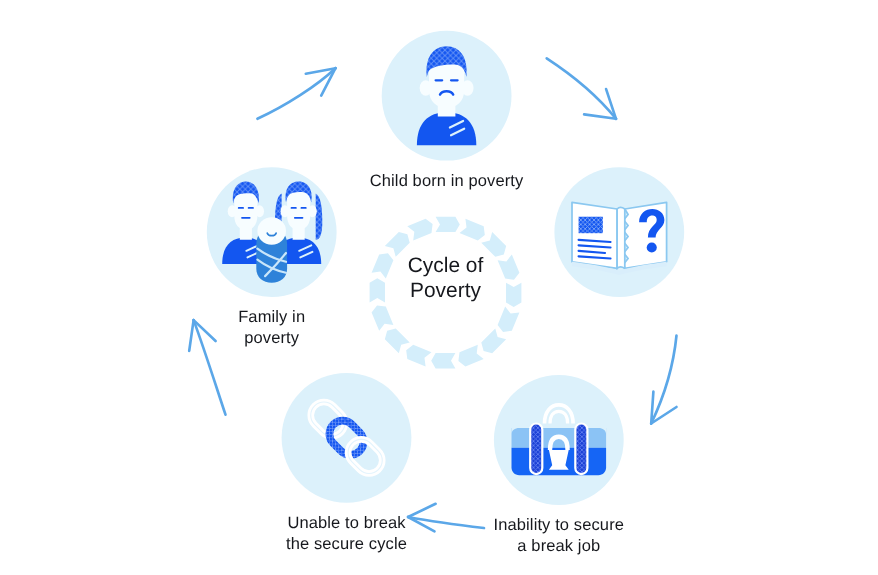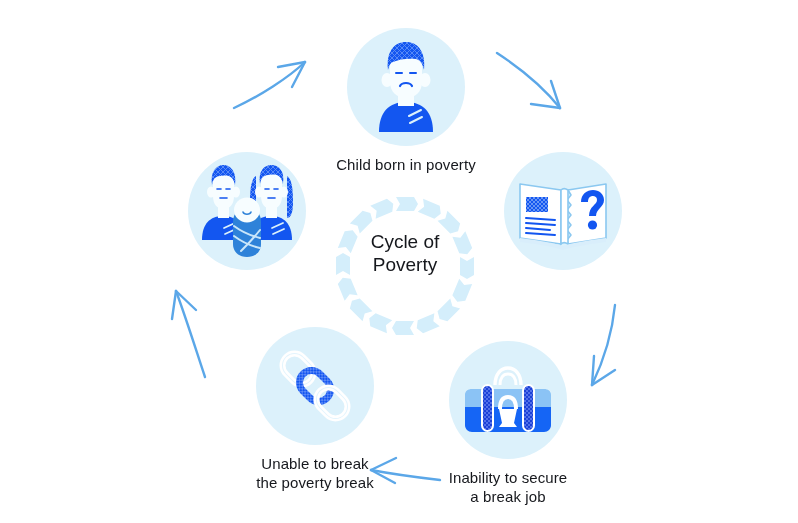--- a/index.html
+++ b/index.html
@@ -51,21 +51,21 @@
     font-size: 15px;
     line-height: 19px;
     color: #16181d;
     letter-spacing: 0.1px;
     font-family: "Liberation Sans", sans-serif;
   }
   
   #node-child      { left: 311px; top: 28px; }
   #node-education  { left: 468px; top: 152px; }
   #node-job        { left: 413px; top: 341px; text-align: center; }
-  #node-chain      { left: 220px; top: 327px; }
+  #node-chain      { left: 220px; top: 339px; }
   #node-family     { left: 152px; top: 152px; }
 
   .center {
     position: absolute;
     left: 319px;
     top: 192px;
     width: 172px;
     height: 148px;
   }
   .center svg {
@@ -302,21 +302,21 @@
 
           <rect x="47" y="42" width="24" height="34" rx="12" fill="none" stroke="url(#hatchChain)" stroke-width="7"></rect>
 
           <rect x="47" y="66" width="24" height="34" rx="12" fill="none" stroke="#ffffff" stroke-width="6"></rect>
           <rect x="47" y="66" width="24" height="34" rx="12" fill="none" stroke="#e3f4fd" stroke-width="1"></rect>
         </g>
       </svg>
     </div>
     <div class="label">
       <div>Unable to break</div>
-      <div>the poverty break</div>
+      <div>the secure cycle</div>
     </div>
   </div>
 
   <div class="node" id="node-family">
     <div class="circle">
       <svg viewBox="0 0 118 118">
         <defs>
           <pattern id="hatchHair" width="5" height="5" patternUnits="userSpaceOnUse">
             <rect width="5" height="5" fill="#1356f0"></rect>
             <path d="M0,0 L5,5 M5,0 L0,5" stroke="#5f8ff7" stroke-width="0.9"></path>
@@ -360,15 +360,19 @@
             <path d="M46,74 C54,80 64,84 72,86"></path>
             <path d="M46,84 C54,90 63,94 72,96"></path>
             <path d="M53,99 C58,94 64,88 72,78"></path>
           </g>
 
           <ellipse cx="59" cy="58" rx="13" ry="12.5" fill="#f7fdff"></ellipse>
           <path d="M55,60 C56,63 62,63 63,60" stroke="#2e82d9" stroke-width="1.6" stroke-linecap="round" fill="none"></path>
         </g>
       </svg>
     </div>
+    <div class="label">
+      <div>Family in</div>
+      <div>poverty</div>
+    </div>
   </div>
 
 </div>
 
 </body></html>

